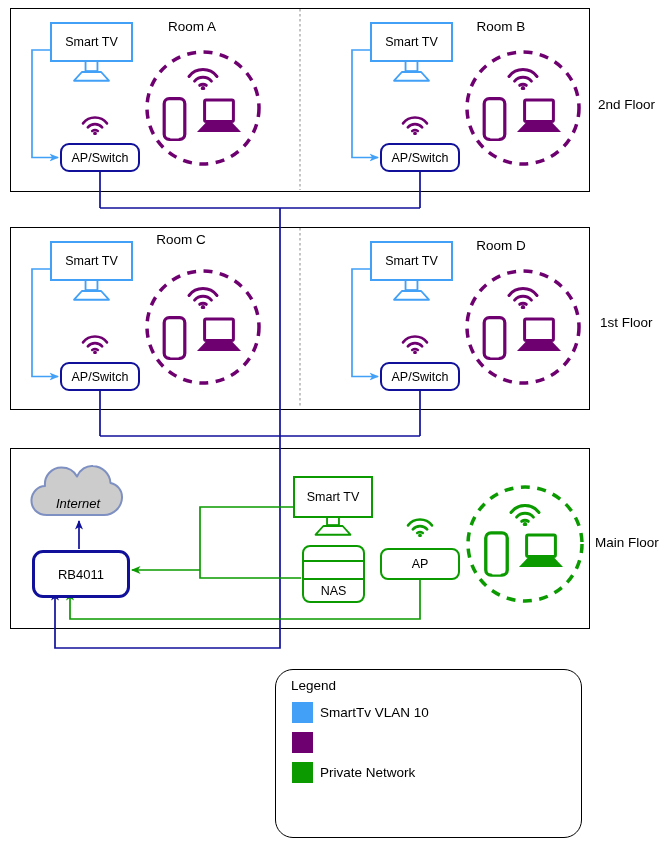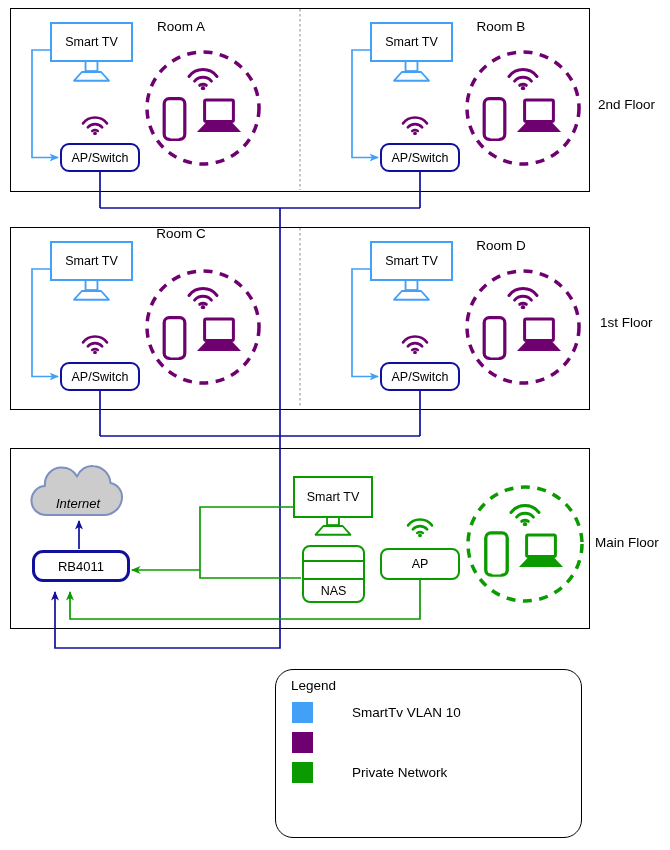--- a/index.html
+++ b/index.html
@@ -14,21 +14,21 @@
   .navybox{border:2.5px solid #10109B;border-radius:9px;}
   .rbbox{border:3px solid #10109B;border-radius:11px;font-size:13px;}
   .greenround{border:2px solid #0B9B00;border-radius:8px;}
   .nasbox{position:absolute;border:2px solid #0B9B00;border-radius:8px;background:#fff;z-index:2;box-sizing:border-box;}
   .nas-line{position:absolute;left:0;right:0;height:0;border-top:2px solid #0B9B00;}
   .nas-label{position:absolute;left:0;right:0;top:33px;bottom:0;display:flex;align-items:center;justify-content:center;font-size:12.5px;}
   .txt{position:absolute;font-size:13.5px;color:#000;z-index:2;white-space:nowrap;}
   .txt-c{text-align:center;}
   .legendbox{position:absolute;border:1.5px solid #000;border-radius:18px;background:#fff;z-index:2;}
   .lgswatch{position:absolute;width:21px;height:21px;z-index:3;}
-  .lgtext{position:absolute;font-size:13.5px;color:#000;z-index:3;white-space:nowrap;margin-left:32px;}
+  .lgtext{position:absolute;font-size:13.5px;color:#000;z-index:3;white-space:nowrap;}
   .cloudtxt{position:absolute;font-size:13px;color:#000;z-index:2;text-align:center;}
 </style>
 </head>
 <body>
 
 <div class="canvas">
 
   <div class="floor" style="left:10px;top:8px;width:578px;height:182px;"></div>
   <div class="floor" style="left:10px;top:227px;width:578px;height:181px;"></div>
   <div class="floor" style="left:10px;top:448px;width:578px;height:179px;"></div>
@@ -126,41 +126,41 @@
     <use href="#icon-tvstand" x="305" y="515" width="56" height="22" style="color:#0B9B00"></use>
 
     <g>
       <path d="M294 791 V819" stroke="#10109B" stroke-width="2" fill="none"></path>
       <path d="M294 784.5 l-5 10 h10 Z" fill="#10109B"></path>
       <path d="M294 825.5 l-5 -10 h10 Z" fill="#10109B"></path>
     </g>
   </svg>
 
   <div class="devbox tvblue" style="left:50px;top:22px;width:83px;height:40px;">Smart TV</div>
-  <div class="txt txt-c" style="left:146px;top:19px;width:70px;">Room A</div>
+  <div class="txt txt-c" style="left:157px;top:19px;width:70px;">Room A</div>
   <div class="devbox navybox" style="left:60px;top:143px;width:80px;height:29px;">AP/Switch</div>
 
   <div class="devbox tvblue" style="left:370px;top:22px;width:83px;height:40px;">Smart TV</div>
   <div class="txt txt-c" style="left:466px;top:19px;width:70px;">Room B</div>
   <div class="devbox navybox" style="left:380px;top:143px;width:80px;height:29px;">AP/Switch</div>
 
   <div class="txt" style="left:598px;top:97px;">2nd Floor</div>
 
   <div class="devbox tvblue" style="left:50px;top:241px;width:83px;height:40px;">Smart TV</div>
-  <div class="txt txt-c" style="left:146px;top:226px;width:70px;">Room C</div>
+  <div class="txt txt-c" style="left:146px;top:232px;width:70px;">Room C</div>
   <div class="devbox navybox" style="left:60px;top:362px;width:80px;height:29px;">AP/Switch</div>
 
   <div class="devbox tvblue" style="left:370px;top:241px;width:83px;height:40px;">Smart TV</div>
   <div class="txt txt-c" style="left:466px;top:238px;width:70px;">Room D</div>
   <div class="devbox navybox" style="left:380px;top:362px;width:80px;height:29px;">AP/Switch</div>
 
   <div class="txt" style="left:600px;top:315px;text-align:center;">1st Floor</div>
 
   <div class="cloudtxt" style="left:42px;top:496px;width:72px;font-style:italic;">Internet</div>
-  <div class="devbox rbbox" style="left:32px;top:550px;width:98px;height:32px;">RB4011</div>
+  <div class="devbox rbbox" style="left:32px;top:550px;width:98px;height:48px;">RB4011</div>
 
   <div class="devbox tvgreen" style="left:293px;top:476px;width:80px;height:42px;">Smart TV</div>
 
   <div class="nasbox" style="left:302px;top:545px;width:63px;height:58px;padding-left:20px;">
     <div class="nas-line" style="top:13px;"></div>
     <div class="nas-line" style="top:31px;"></div>
     <div class="nas-label">NAS</div>
   </div>
 
   <div class="devbox greenround" style="left:380px;top:548px;width:80px;height:32px;">AP</div>

